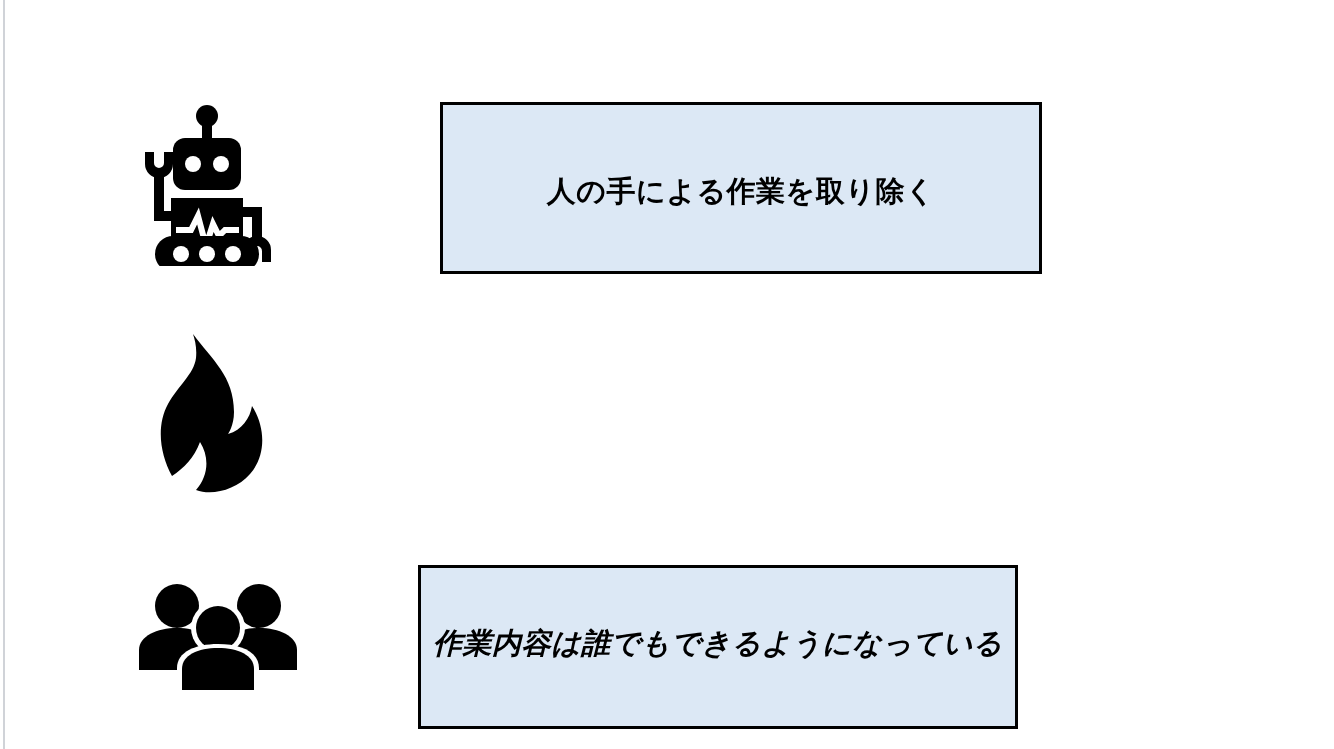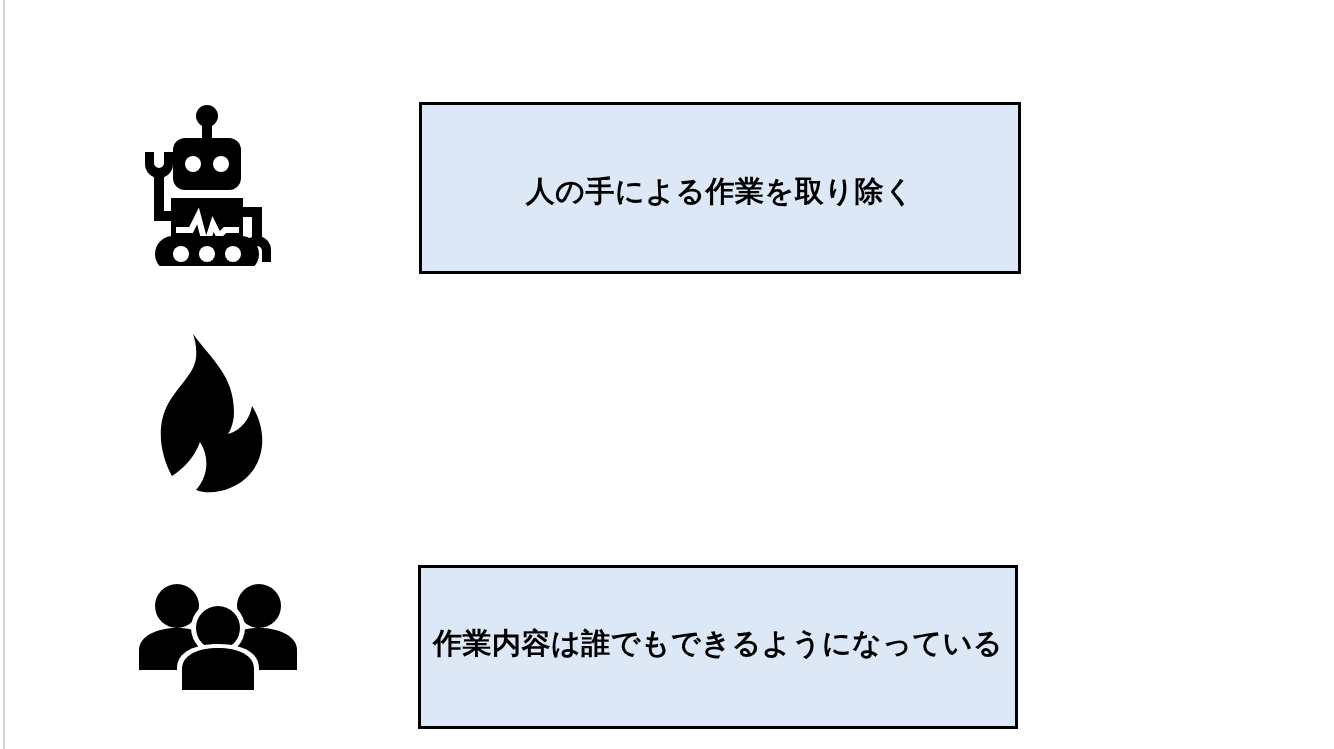--- a/index.html
+++ b/index.html
@@ -53,37 +53,37 @@
   .textbox .label {
     color: #000000;
     font-weight: bold;
     letter-spacing: 0.5px;
     line-height: 1.2;
     text-align: center;
     white-space: nowrap;
   }
 
   .textbox-1 {
-    left: 419px;  top: 102px;  width: 602px; height: 172px;
+    left: 440px;  top: 102px;  width: 602px; height: 172px;
     align-items: flex-start;
     justify-content: center;
   }
   .textbox-1 .label { font-size: 29px; margin-top: 69px; }
 
   .textbox-2 {
     left: 419px;  top: 332px;  width: 601px; height: 170px;
     align-items: center;
   }
   .textbox-2 .label { font-size: 29px; }
 
   .textbox-3 {
     left: 418px;  top: 565px;  width: 600px; height: 164px;
     align-items: flex-start;
   }
-  .textbox-3 .label { font-size: 29px; margin-top: 58px; }
+  .textbox-3 .label { font-size: 29px; margin-top: 58px; font-style: italic; }
 </style>
 </head>
 <body>
 
 <div class="slide">
 
   <div class="left-edge-rule"></div>
 
   <div class="icon-cell icon-robot">
     <svg viewBox="0 0 148 162" width="148" height="162" aria-hidden="true">

